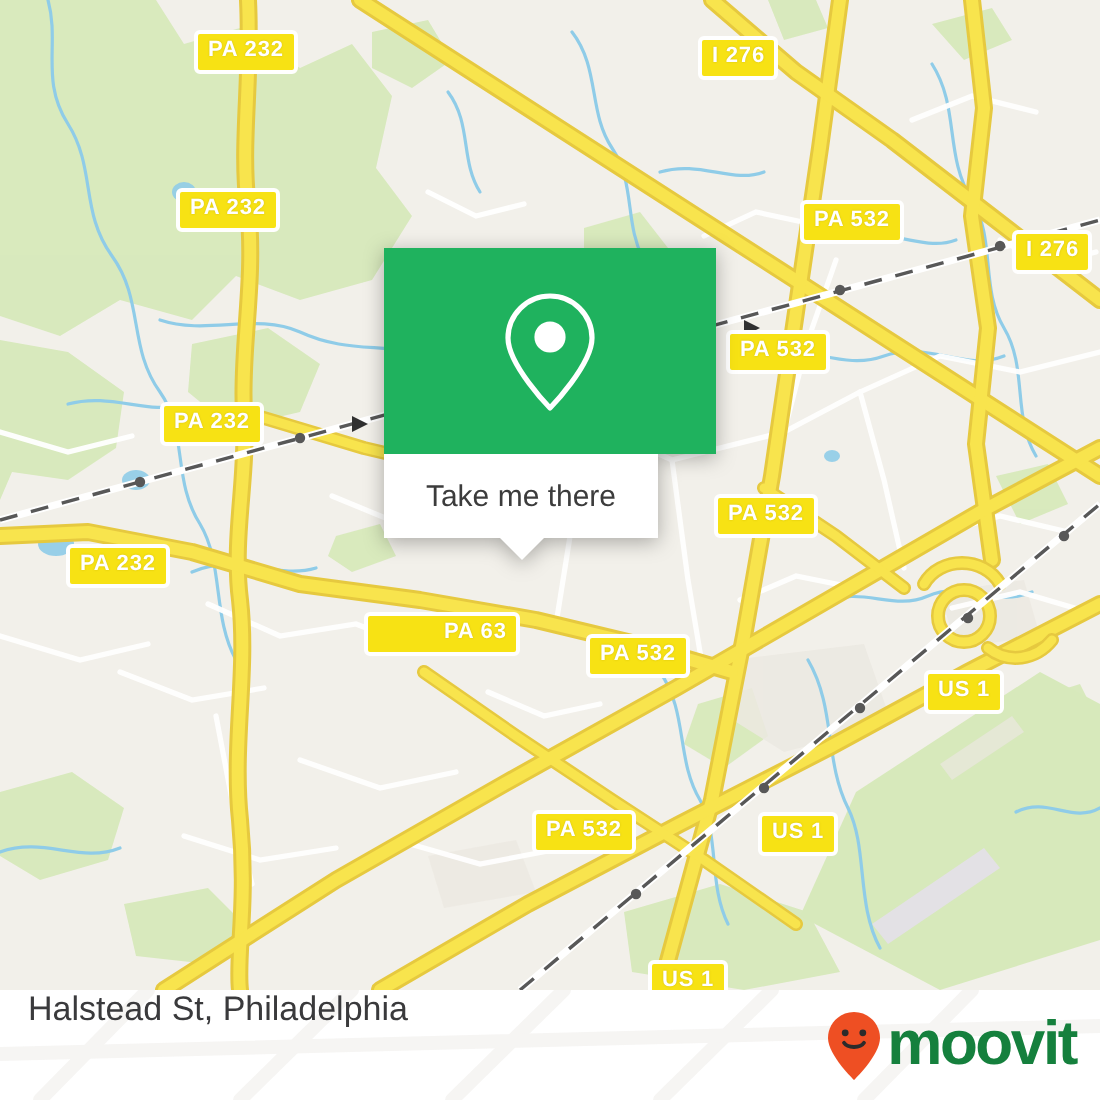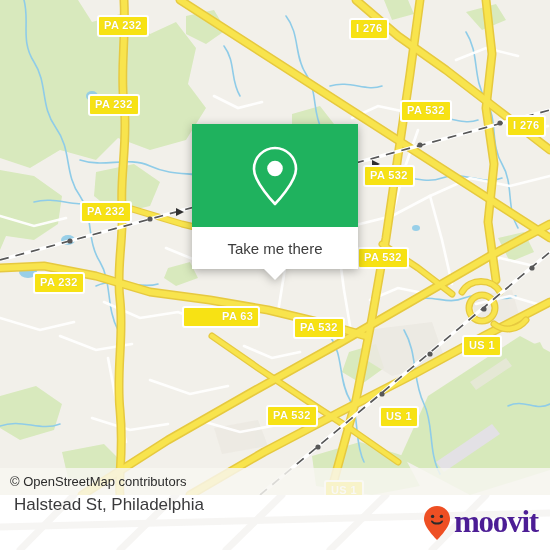--- a/index.html
+++ b/index.html
@@ -96,21 +96,21 @@
   #popup .popup-head {
     width: 166px;
     height: 103px;
     background: #1fb25e;
     display: flex;
     align-items: center;
     justify-content: center;
   }
   #popup .popup-body {
     position: relative;
-    width: 166px;
+    width: 137px;
     height: 42px;
     background: #ffffff;
     display: flex;
     align-items: center;
     justify-content: center;
     text-align: center;
   }
   #popup .popup-label {
     font-family: "Liberation Sans", sans-serif;
     font-size: 15px;
@@ -164,24 +164,24 @@
   #footer .brand {
     position: absolute;
     right: 12px;
     top: 0;
     height: 55px;
     display: flex;
     align-items: center;
     gap: 2px;
   }
   #footer .brand-word {
-    font-family: Liberation Serif, serif;
+    font-family: Liberation Sans, sans-serif;
     font-size: 31px;
     font-weight: bold;
-    color: #4c1d95;
+    color: #15803d;
     letter-spacing: -1.2px;
     line-height: 1;
     margin-bottom: 2px;
   }
 </style>
 </head>
 <body>
 
 <div id="app">
 
@@ -380,23 +380,20 @@
           <path d="M26,4 C14.4,4 5,13.4 5,25 C5,38.5 26,60 26,60 C26,60 47,38.5 47,25 C47,13.4 37.6,4 26,4 Z" fill="none" stroke="#ffffff" stroke-width="2.6" stroke-linejoin="round"></path>
           <circle cx="26" cy="24.5" r="7.8" fill="#ffffff"></circle>
         </svg>
       </div>
       <div class="popup-body">
         <span class="popup-label">Take me there</span>
         <span class="popup-tail"></span>
       </div>
     </div>
 
-    <div id="attribution">
-      <span class="attr-text">© OpenStreetMap contributors</span>
-    </div>
 
   </div>
 
   <div id="footer">
 
     <svg class="footer-ghost" viewBox="0 0 550 55">
       <g fill="none" stroke="#efedea" stroke-width="7" stroke-linecap="round">
         <path d="M20,55 L74,0"></path>
         <path d="M120,55 L176,0"></path>
         <path d="M226,55 L282,0"></path>

